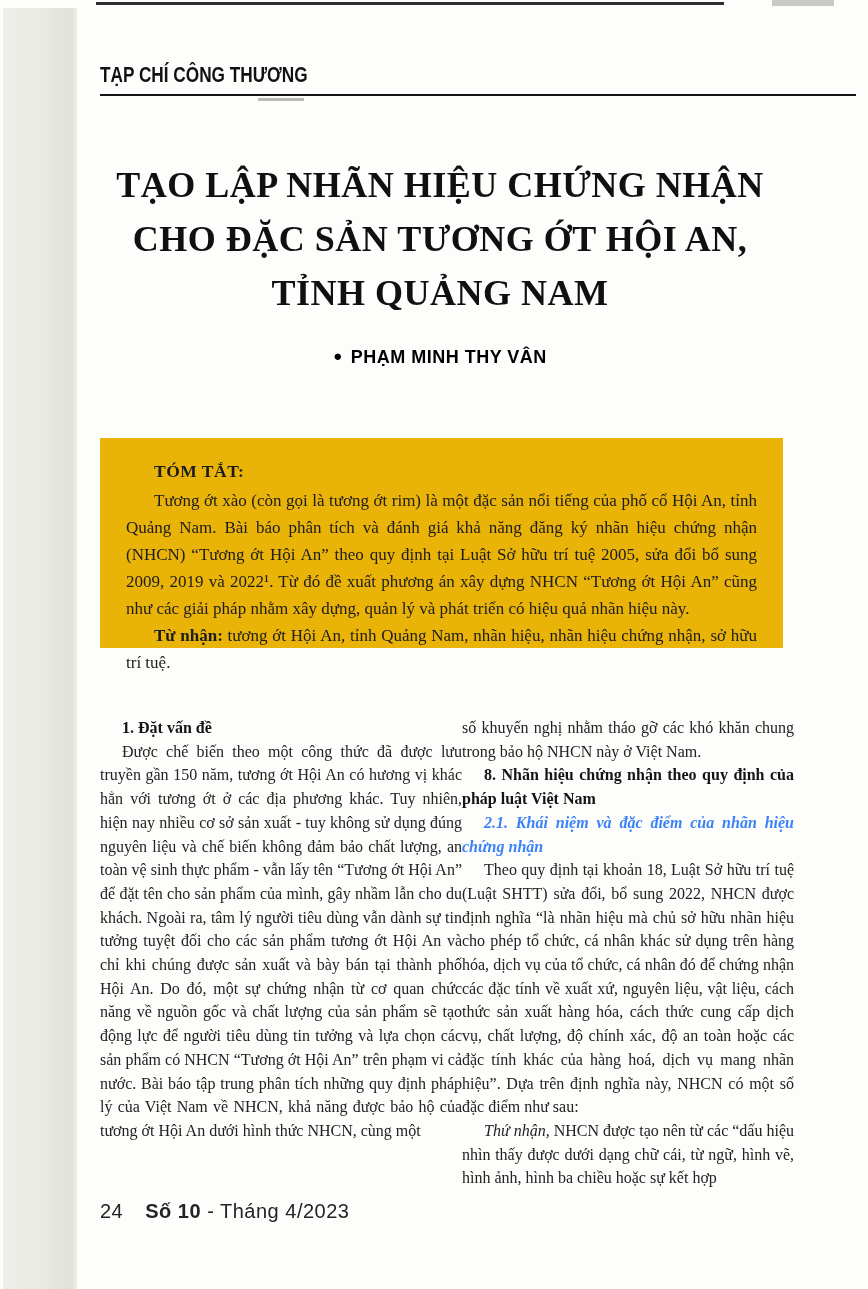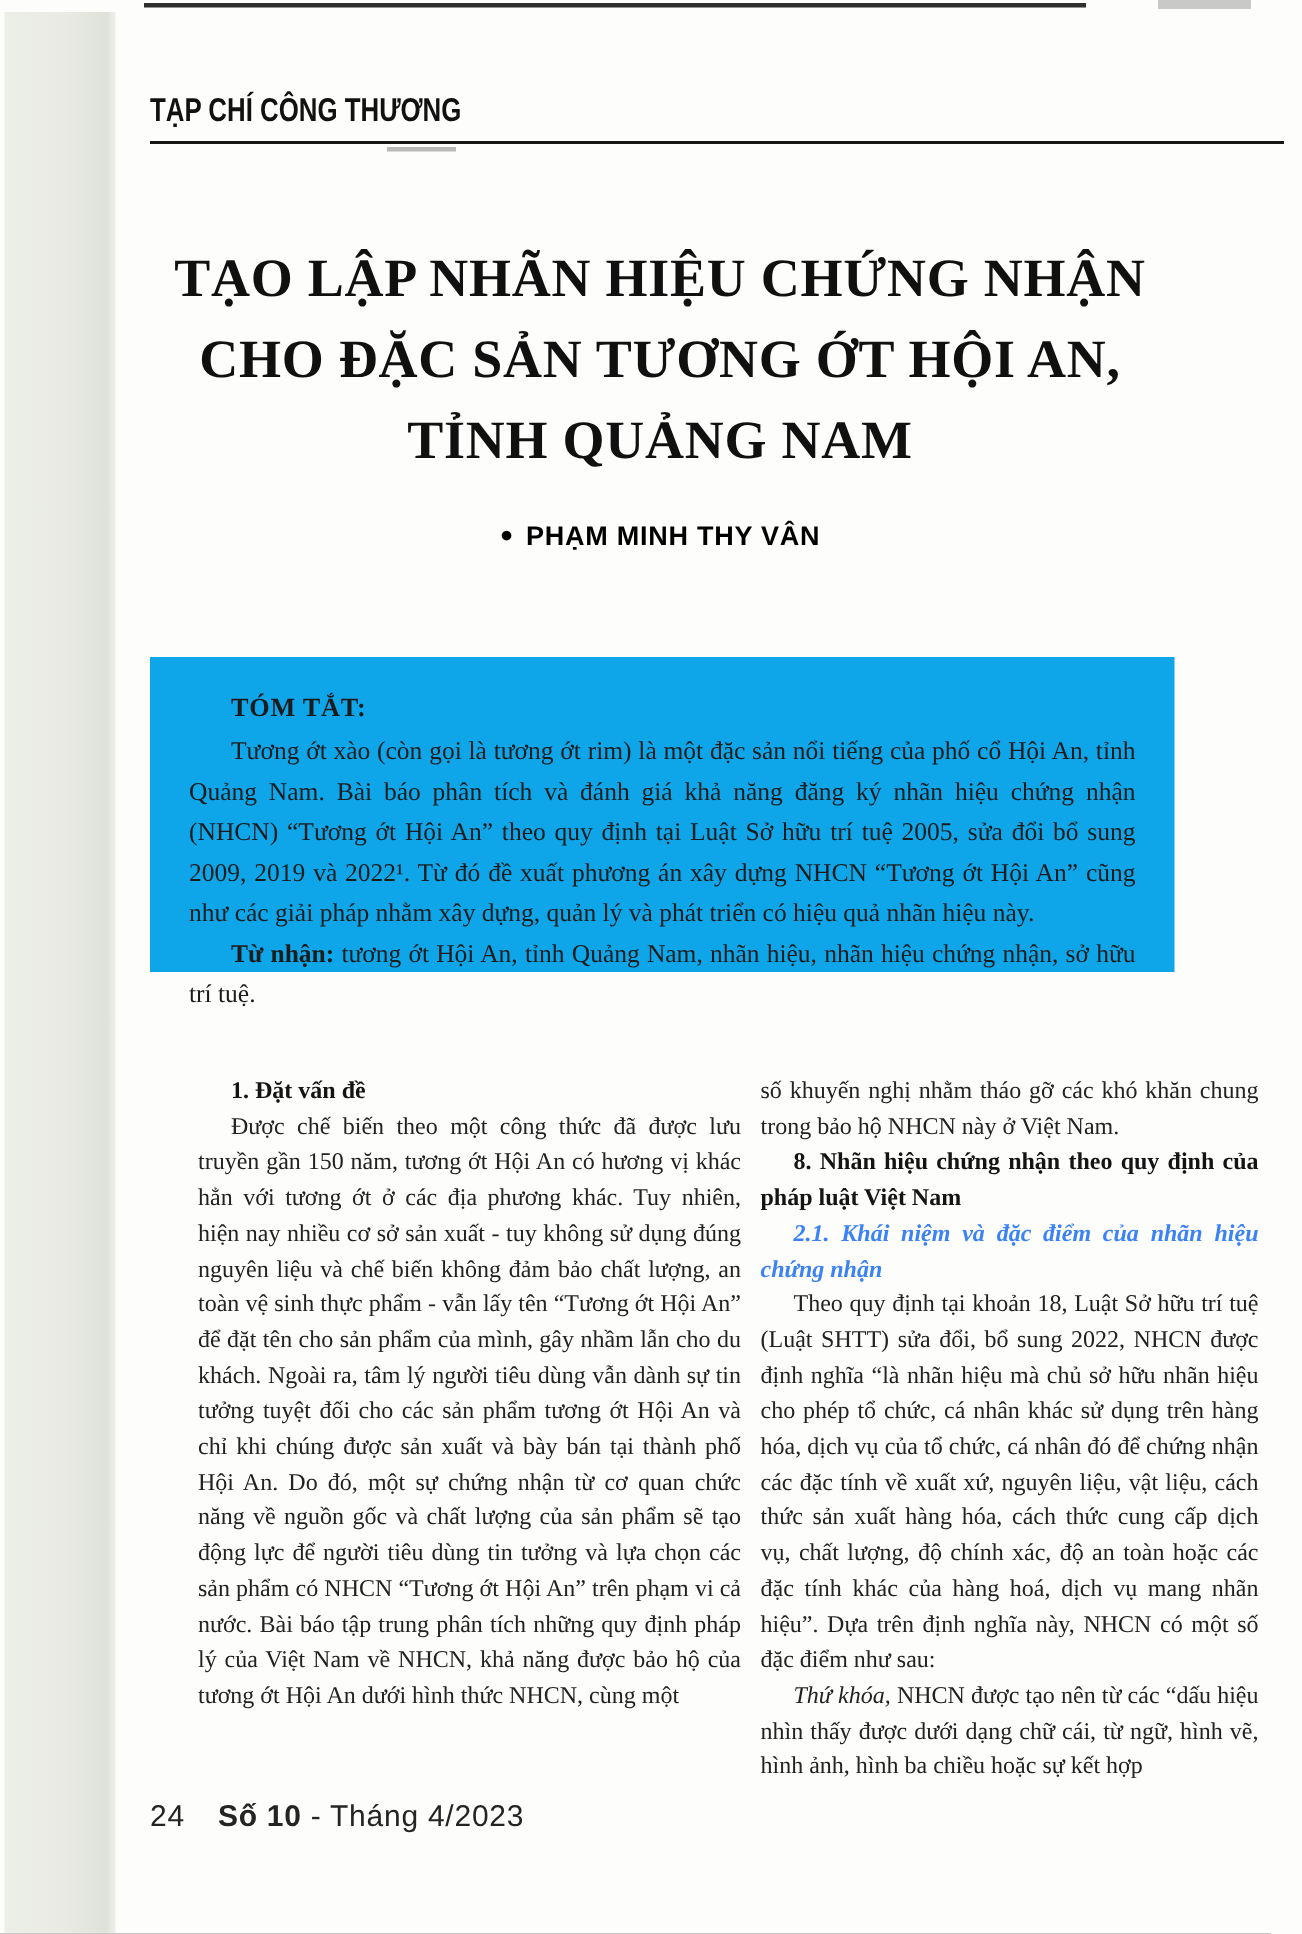--- a/index.html
+++ b/index.html
@@ -47,34 +47,34 @@
   
   .author{
     position:absolute;left:90px;top:347px;width:700px;text-align:center;
     font-family:"Liberation Sans", sans-serif;font-weight:bold;font-size:18px;
     color:#000000;letter-spacing:0.5px;
   }
   .author .bullet{font-size:15px;vertical-align:2px;margin-right:8px;}
   
   .abstract{
     position:absolute;left:100px;top:438px;width:683px;height:210px;
-    background:#0ea5e9;
+    background:#eab308;
     box-sizing:border-box;
     padding:20px 26px 0 26px;
     font-size:17px;line-height:27px;color:#1c1c1c;
   }
   .abstract-heading{
     font-weight:bold;font-size:17.5px;margin:0 0 2px 28px;letter-spacing:0.5px;
   }
   .abstract p{margin:0;text-align:justify;text-indent:28px;}
   .kw-label{font-weight:bold;}
   
   .columns{
     position:absolute;left:100px;top:716px;width:707px;
-    display:flex;gap:13px;margin-left:32px;
+    display:flex;
   }
   .col{font-size:16px;line-height:23.7px;color:#222;text-align:justify;}
   .col-left{width:362px;}
   .col-right{width:332px;}
   .col h3{
     font-size:16px;line-height:23.7px;margin:0;font-weight:bold;color:#141414;
     text-indent:22px;text-align:justify;
   }
   .col h4{
     font-size:16px;line-height:23.7px;margin:0;font-weight:bold;font-style:italic;color:#3b82f6;
@@ -124,21 +124,21 @@
   <div class="columns">
     <div class="col col-left">
       <h3>1. Đặt vấn đề</h3>
       <p class="indent">Được chế biến theo một công thức đã được lưu truyền gần 150 năm, tương ớt Hội An có hương vị khác hẳn với tương ớt ở các địa phương khác. Tuy nhiên, hiện nay nhiều cơ sở sản xuất - tuy không sử dụng đúng nguyên liệu và chế biến không đảm bảo chất lượng, an toàn vệ sinh thực phẩm - vẫn lấy tên “Tương ớt Hội An” để đặt tên cho sản phẩm của mình, gây nhầm lẫn cho du khách. Ngoài ra, tâm lý người tiêu dùng vẫn dành sự tin tưởng tuyệt đối cho các sản phẩm tương ớt Hội An và chỉ khi chúng được sản xuất và bày bán tại thành phố Hội An. Do đó, một sự chứng nhận từ cơ quan chức năng về nguồn gốc và chất lượng của sản phẩm sẽ tạo động lực để người tiêu dùng tin tưởng và lựa chọn các sản phẩm có NHCN “Tương ớt Hội An” trên phạm vi cả nước. Bài báo tập trung phân tích những quy định pháp lý của Việt Nam về NHCN, khả năng được bảo hộ của tương ớt Hội An dưới hình thức NHCN, cùng một</p>
     </div>
     <div class="col col-right">
       <p>số khuyến nghị nhằm tháo gỡ các khó khăn chung trong bảo hộ NHCN này ở Việt Nam.</p>
       <h3>8. Nhãn hiệu chứng nhận theo quy định của pháp luật Việt Nam</h3>
       <h4>2.1. Khái niệm và đặc điểm của nhãn hiệu chứng nhận</h4>
       <p class="indent">Theo quy định tại khoản 18, Luật Sở hữu trí tuệ (Luật SHTT) sửa đổi, bổ sung 2022, NHCN được định nghĩa “là nhãn hiệu mà chủ sở hữu nhãn hiệu cho phép tổ chức, cá nhân khác sử dụng trên hàng hóa, dịch vụ của tổ chức, cá nhân đó để chứng nhận các đặc tính về xuất xứ, nguyên liệu, vật liệu, cách thức sản xuất hàng hóa, cách thức cung cấp dịch vụ, chất lượng, độ chính xác, độ an toàn hoặc các đặc tính khác của hàng hoá, dịch vụ mang nhãn hiệu”. Dựa trên định nghĩa này, NHCN có một số đặc điểm như sau:</p>
-      <p class="indent"><span class="lead-italic">Thứ khóa,</span><span> NHCN được tạo nên từ các “dấu hiệu nhìn thấy được dưới dạng chữ cái, từ ngữ, hình vẽ, hình ảnh, hình ba chiều hoặc sự kết hợp</span></p>
+      <p class="indent"><span class="lead-italic">Thứ nhận,</span><span> NHCN được tạo nên từ các “dấu hiệu nhìn thấy được dưới dạng chữ cái, từ ngữ, hình vẽ, hình ảnh, hình ba chiều hoặc sự kết hợp</span></p>
     </div>
   </div>
 
   <div class="footer">
     <span class="pagenum">24</span><span class="issue">Số 10</span><span> - Tháng 4/2023</span>
   </div>
 
 </div>
 
 </body></html>

